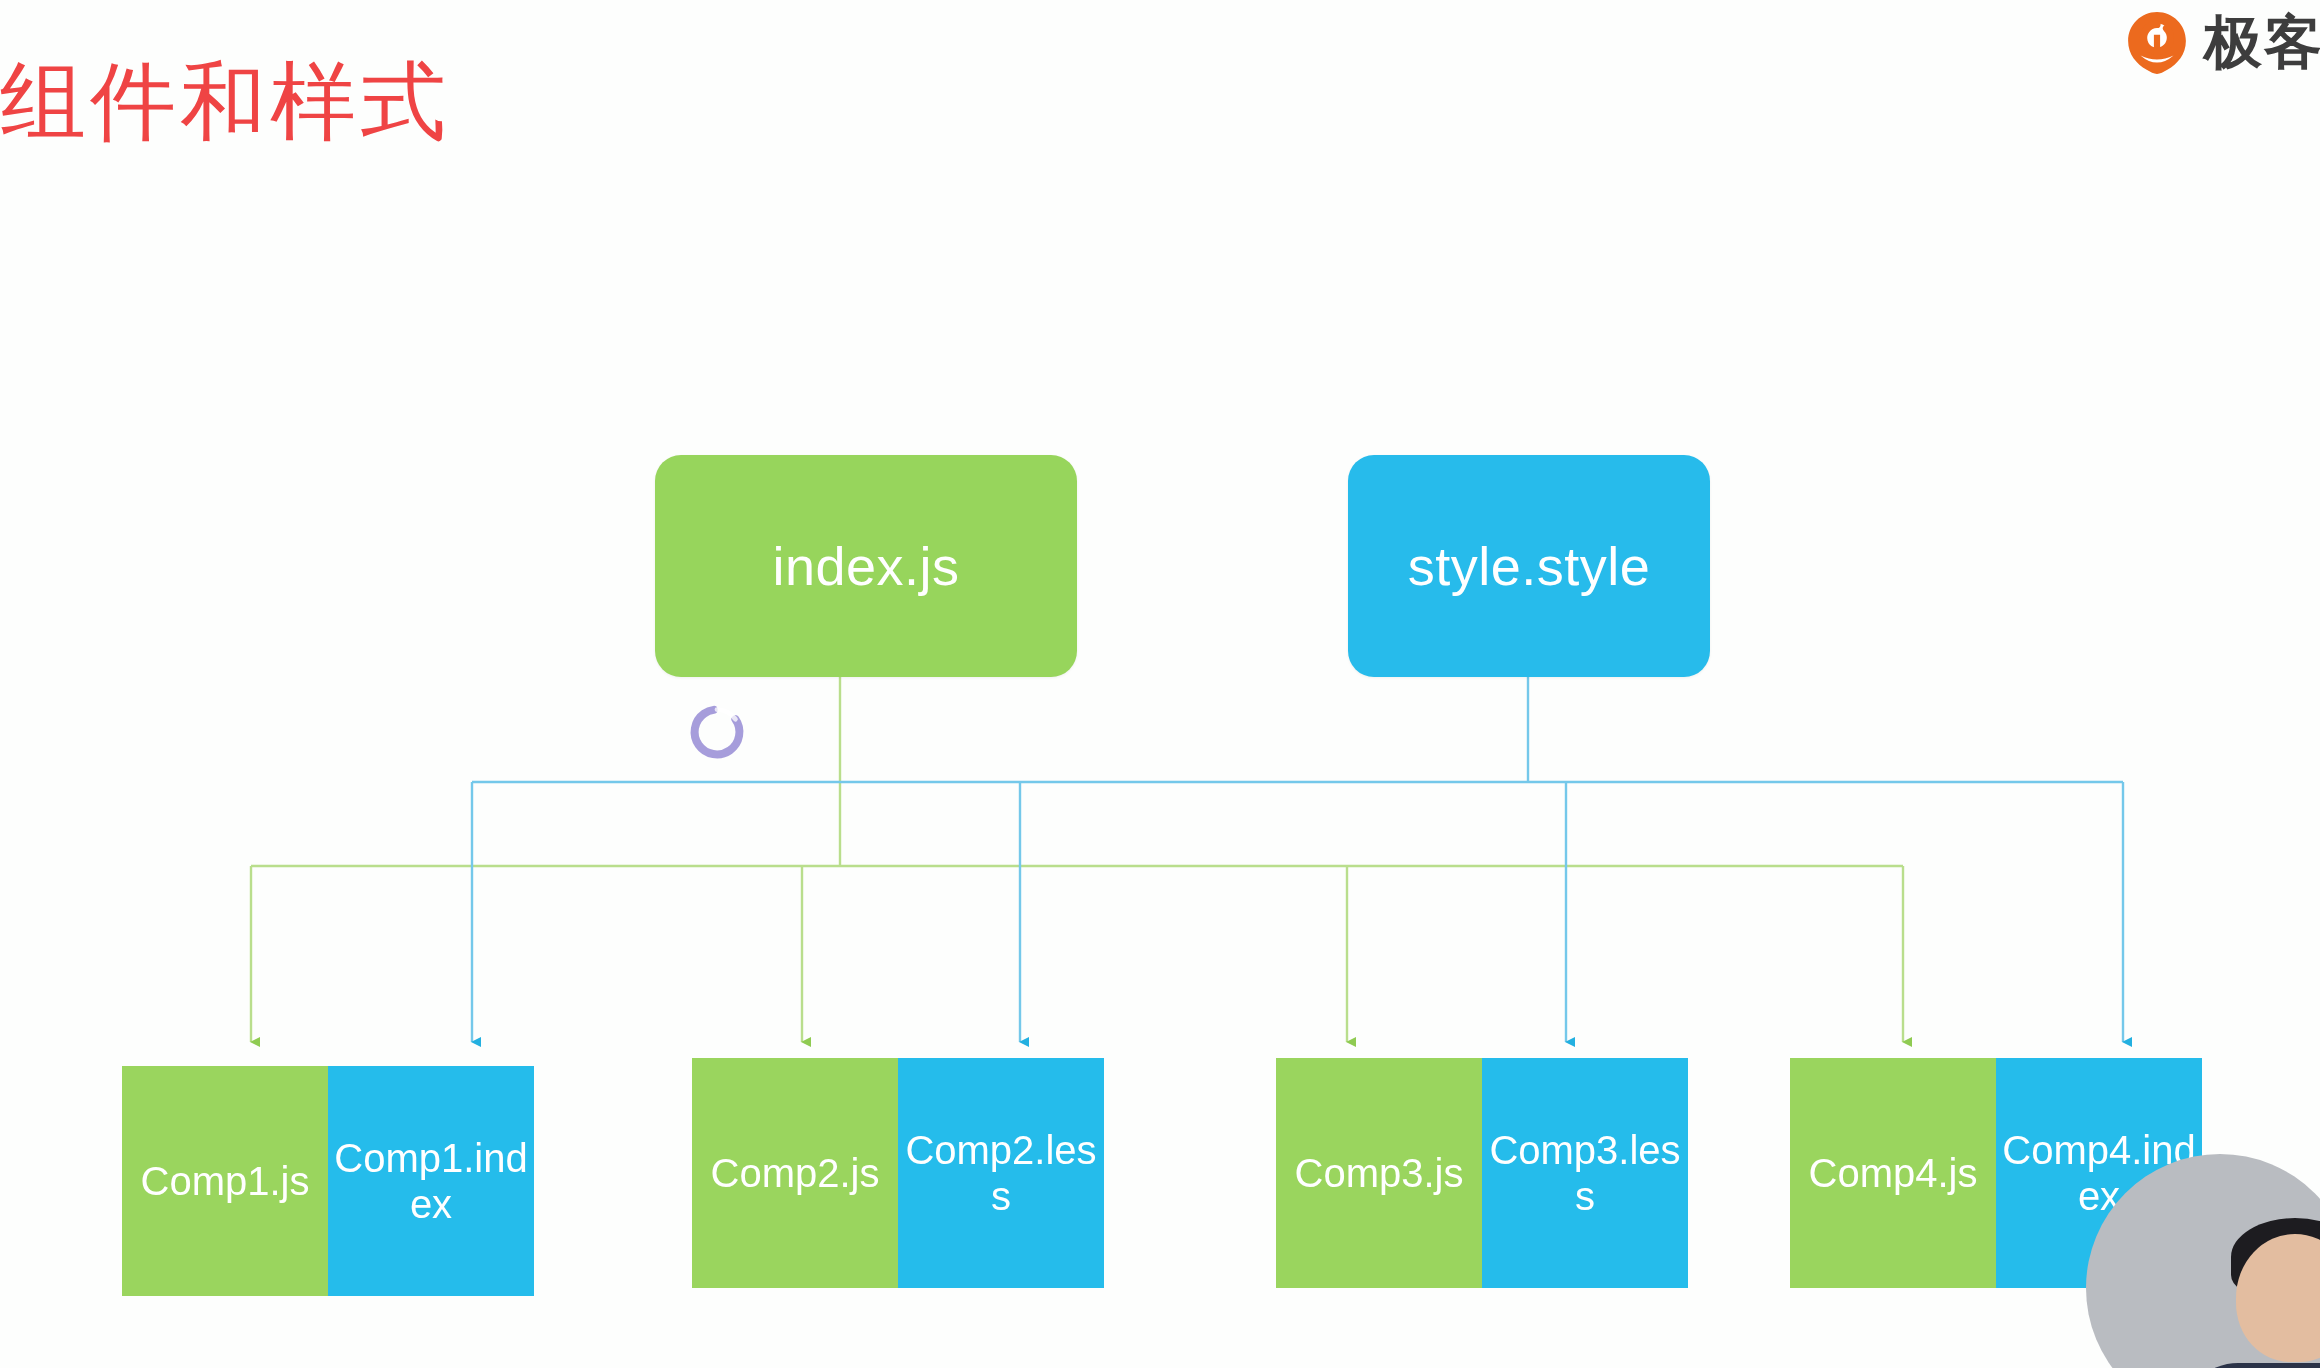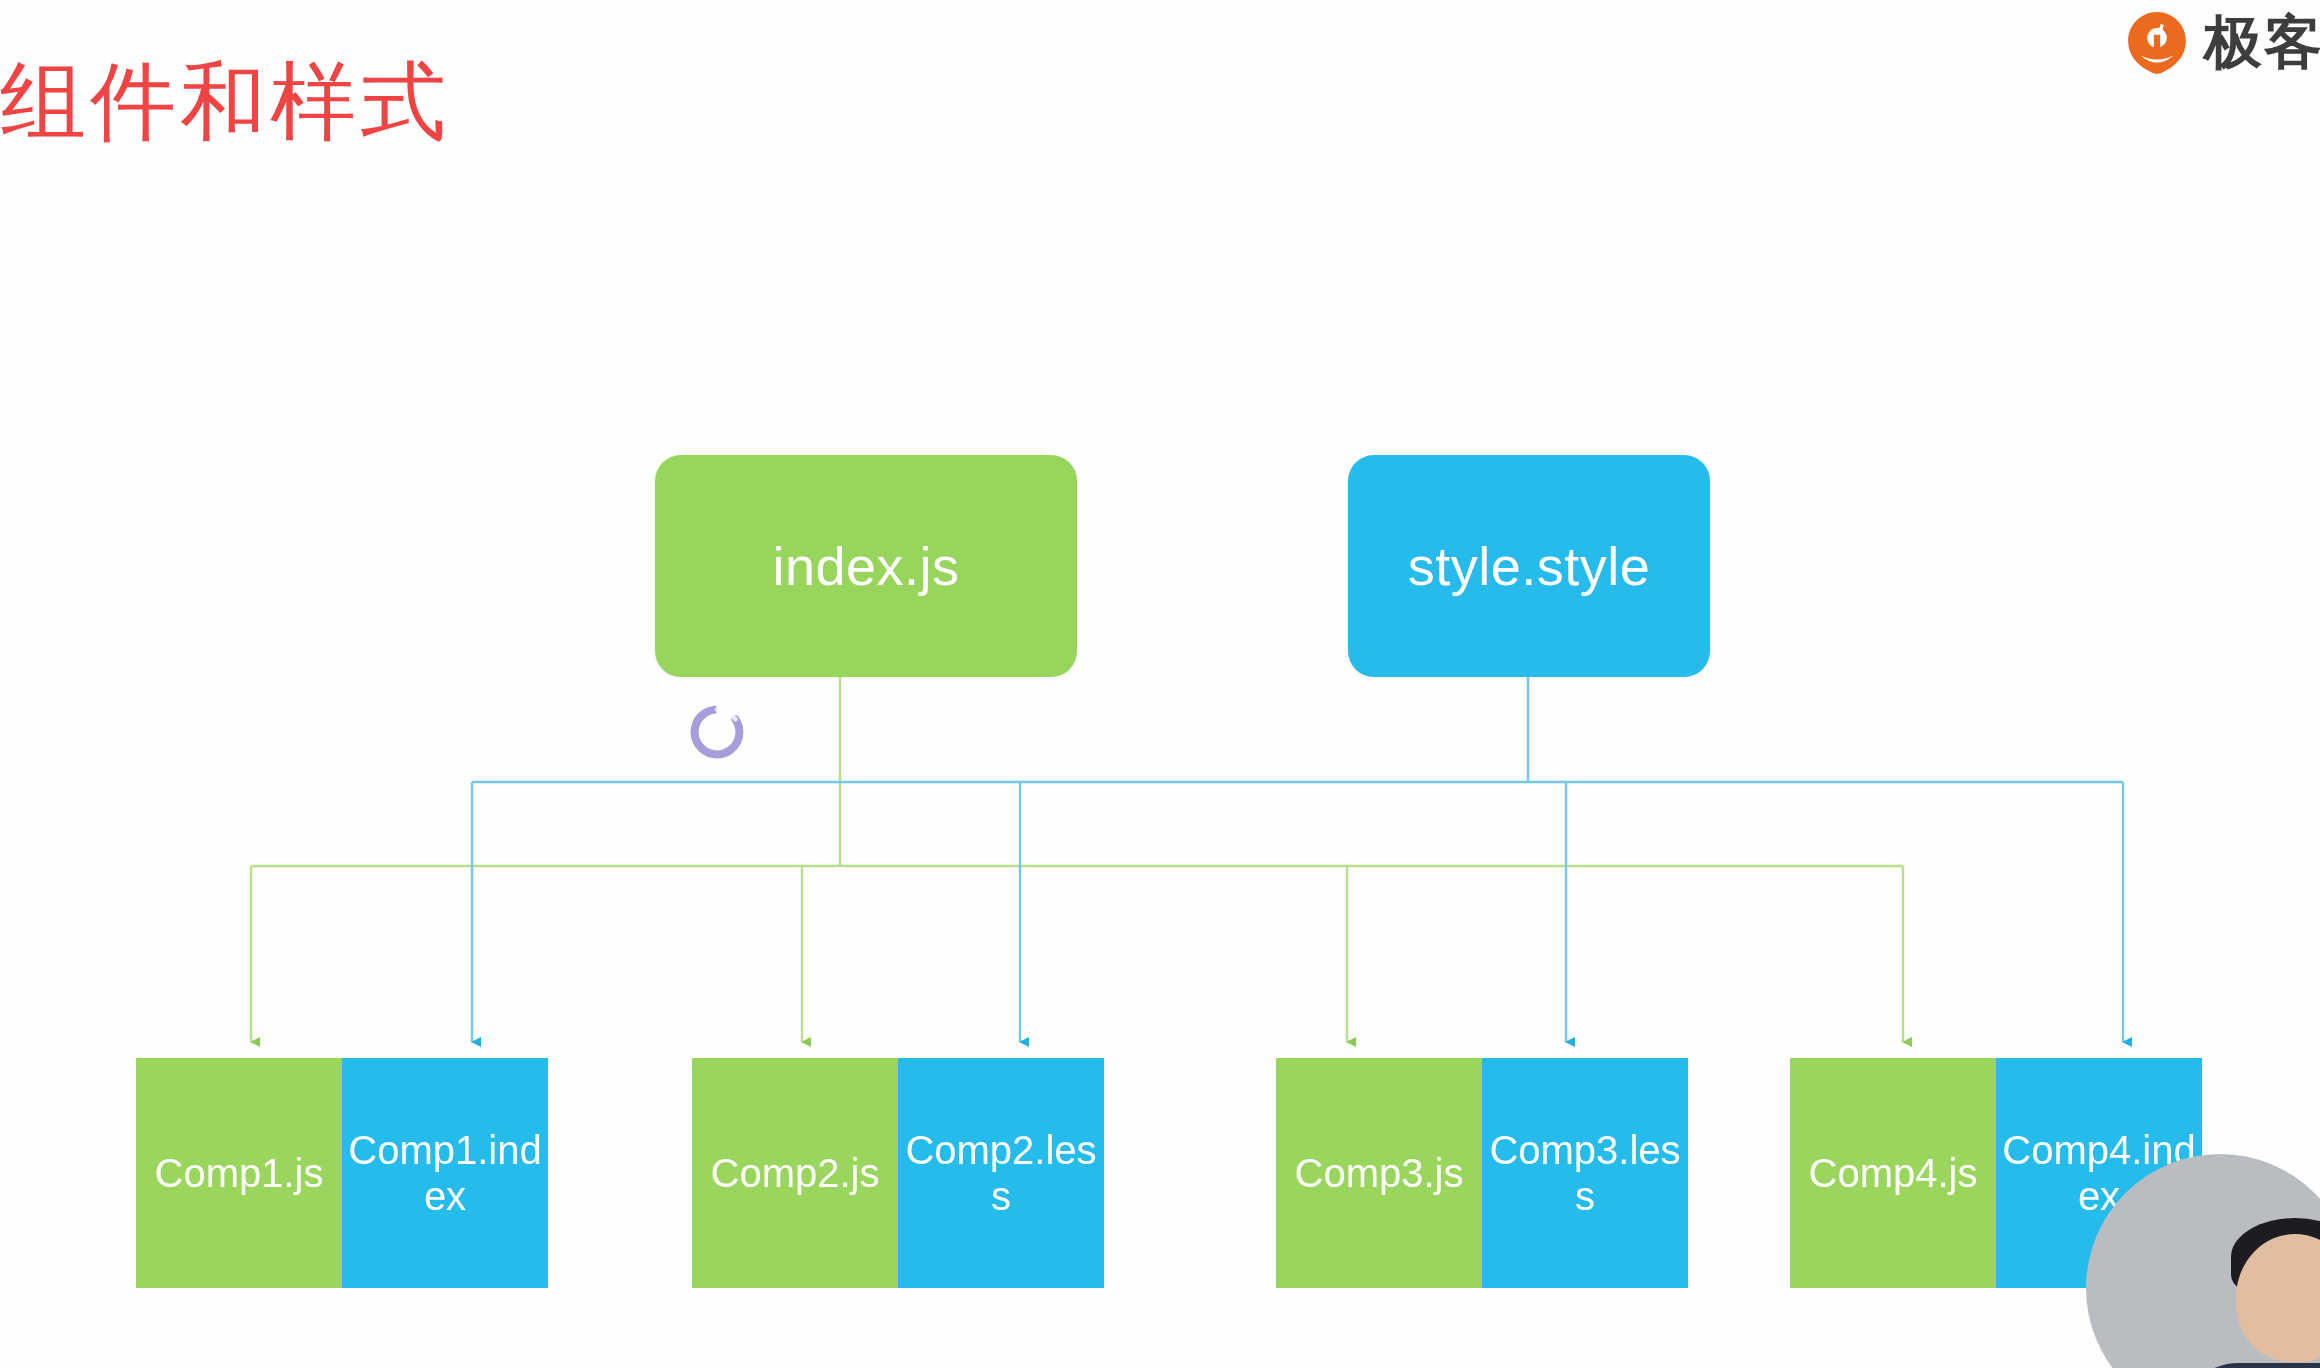--- a/index.html
+++ b/index.html
@@ -117,21 +117,21 @@
     text-align: center;
     color: #ffffff;
     font-size: 40px;
     line-height: 1.16;
     padding: 0 6px;
     box-sizing: border-box;
     word-break: break-word;
   }
   .cell.js  { background: #9ad55e; }
   .cell.less{ background: #25bceb; }
-  #pair-1 { left: 136px; }
+  #pair-1 { left: 122px; margin-top: 8px; }
   #pair-2 { left: 692px; }
   #pair-3 { left: 1233px; padding-left: 43px; }
   #pair-4 { left: 1790px; }
 
   
   #presenter {
     position: absolute;
     right: -34px;
     bottom: -54px;
     width: 268px;

